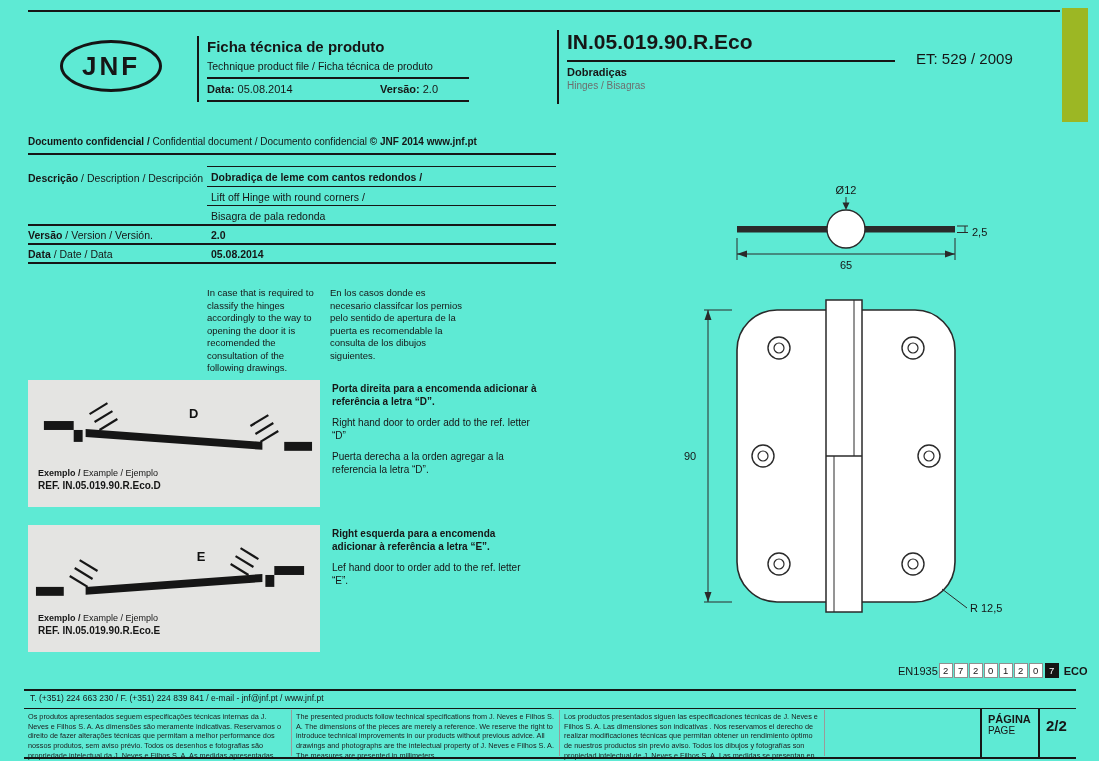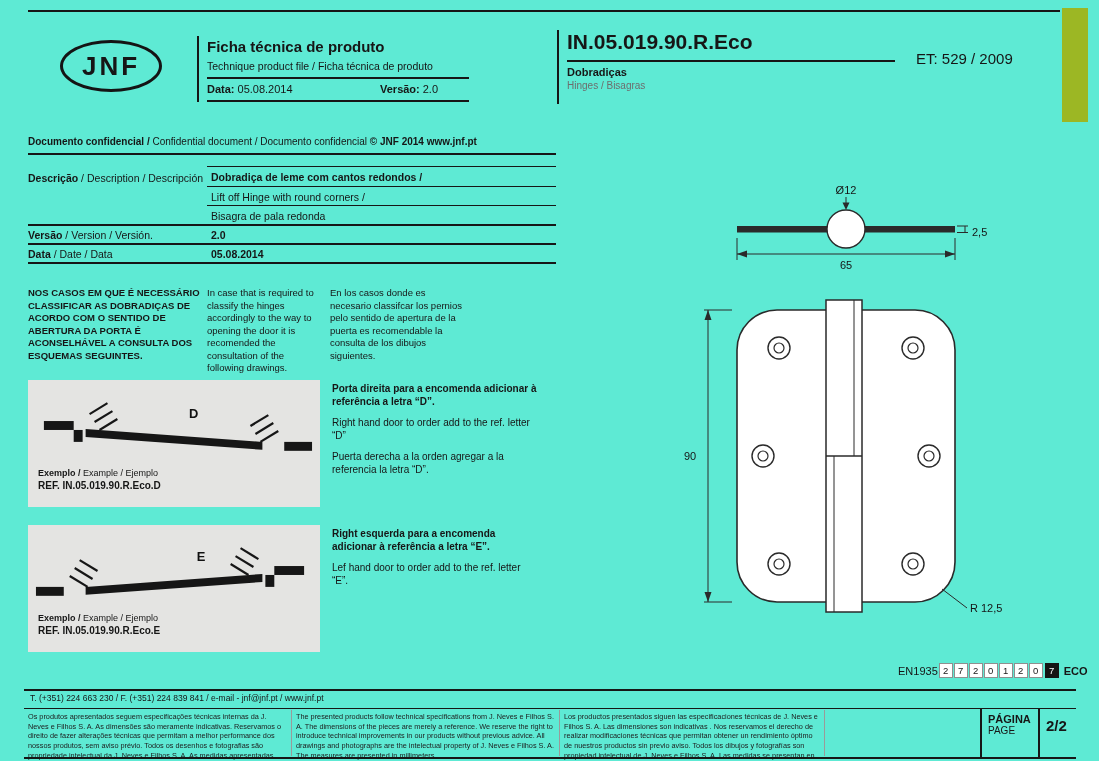--- a/index.html
+++ b/index.html
@@ -113,21 +113,20 @@
     <b class="bold">Versão</b><span> / Version / Versión.</span>
   </div>
   <div class="spec-value bold" style="top:229px">2.0</div>
   <div class="hline" style="left:28px;top:243px;width:528px;height:1.5px"></div>
   <div class="spec-label" style="top:248px">
     <b class="bold">Data</b><span> / Date / Data</span>
   </div>
   <div class="spec-value bold" style="top:248px">05.08.2014</div>
   <div class="hline" style="left:28px;top:262px;width:528px;height:1.5px"></div>
 
-  <div class="note note-pt">NOS CASOS EM QUE É NECESSÁRIO CLASSIFICAR AS DOBRADIÇAS DE ACORDO COM O SENTIDO DE ABERTURA DA PORTA É ACONSELHÁVEL A CONSULTA DOS ESQUEMAS SEGUINTES.</div>
   <div class="note note-en">In case that is required to classify the hinges accordingly to the way to opening the door it is recomended the consultation of the following drawings.</div>
   <div class="note note-es">En los casos donde es necesario classifcar los pernios pelo sentido de apertura de la puerta es recomendable la consulta de los dibujos siguientes.</div>
 
   <div class="example-box" style="top:380px">
     <svg class="door-svg" viewBox="0 0 290 84">
       <g fill="#161616" stroke="none">
         <rect x="14" y="37" width="30" height="9"></rect>
         <rect x="44" y="46" width="9" height="12"></rect>
         <rect x="256" y="58" width="28" height="9"></rect>
       </g>

